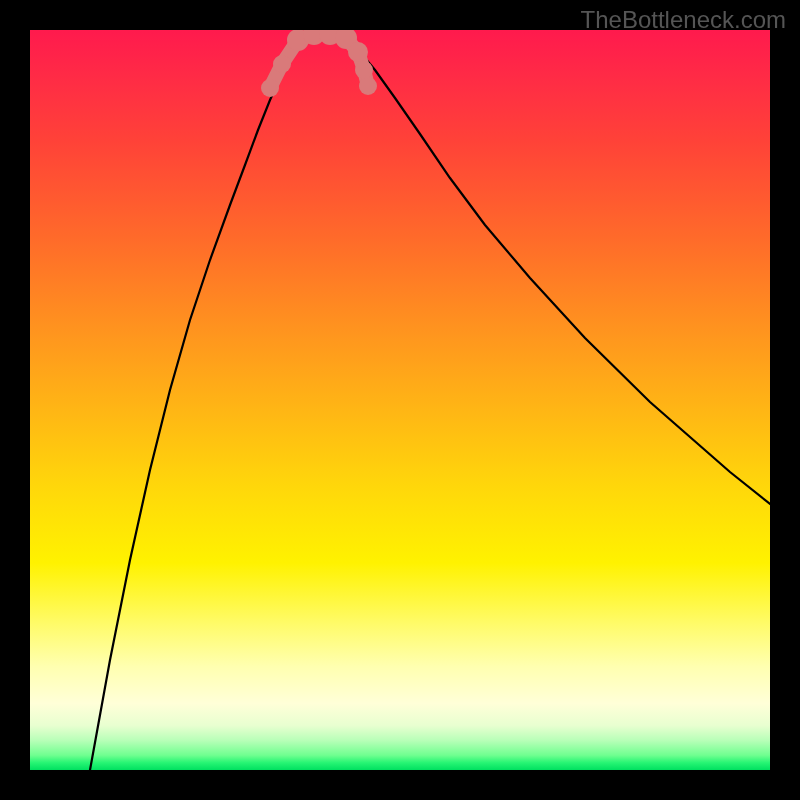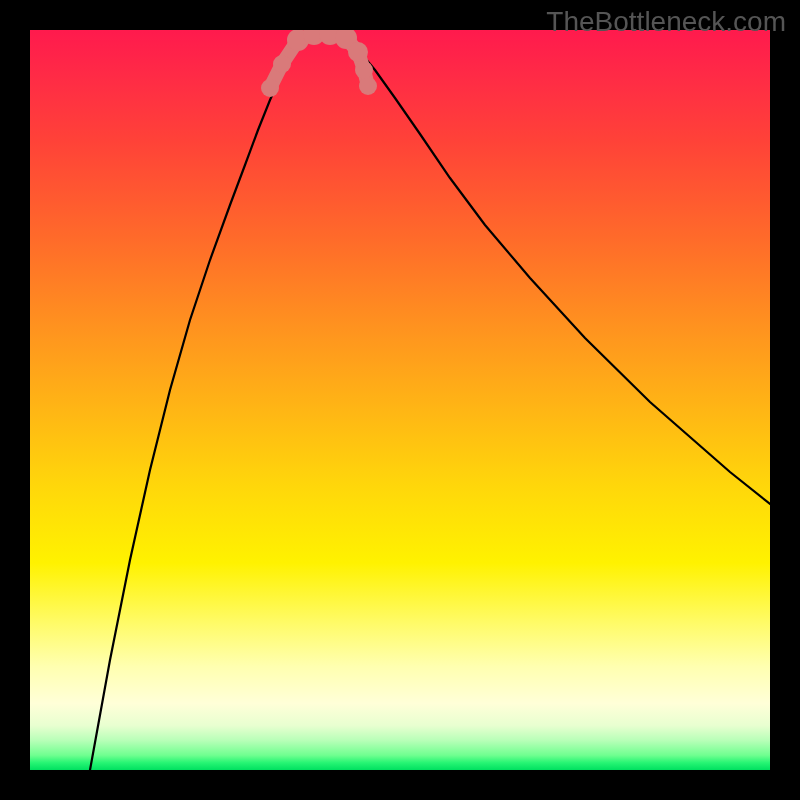--- a/index.html
+++ b/index.html
@@ -9,21 +9,21 @@
     height: 800px;
     background: #000;
     position: relative;
     font-family: Arial, Helvetica, sans-serif;
   }
   .attribution {
     position: absolute;
     top: 6px;
     right: 14px;
     color: #555;
-    font-size: 28px;
+    font-size: 24px;
     font-weight: 400;
     z-index: 10;
   }
   .plot-area {
     position: absolute;
     left: 30px;
     top: 30px;
     width: 740px;
     height: 740px;
     overflow: hidden;

